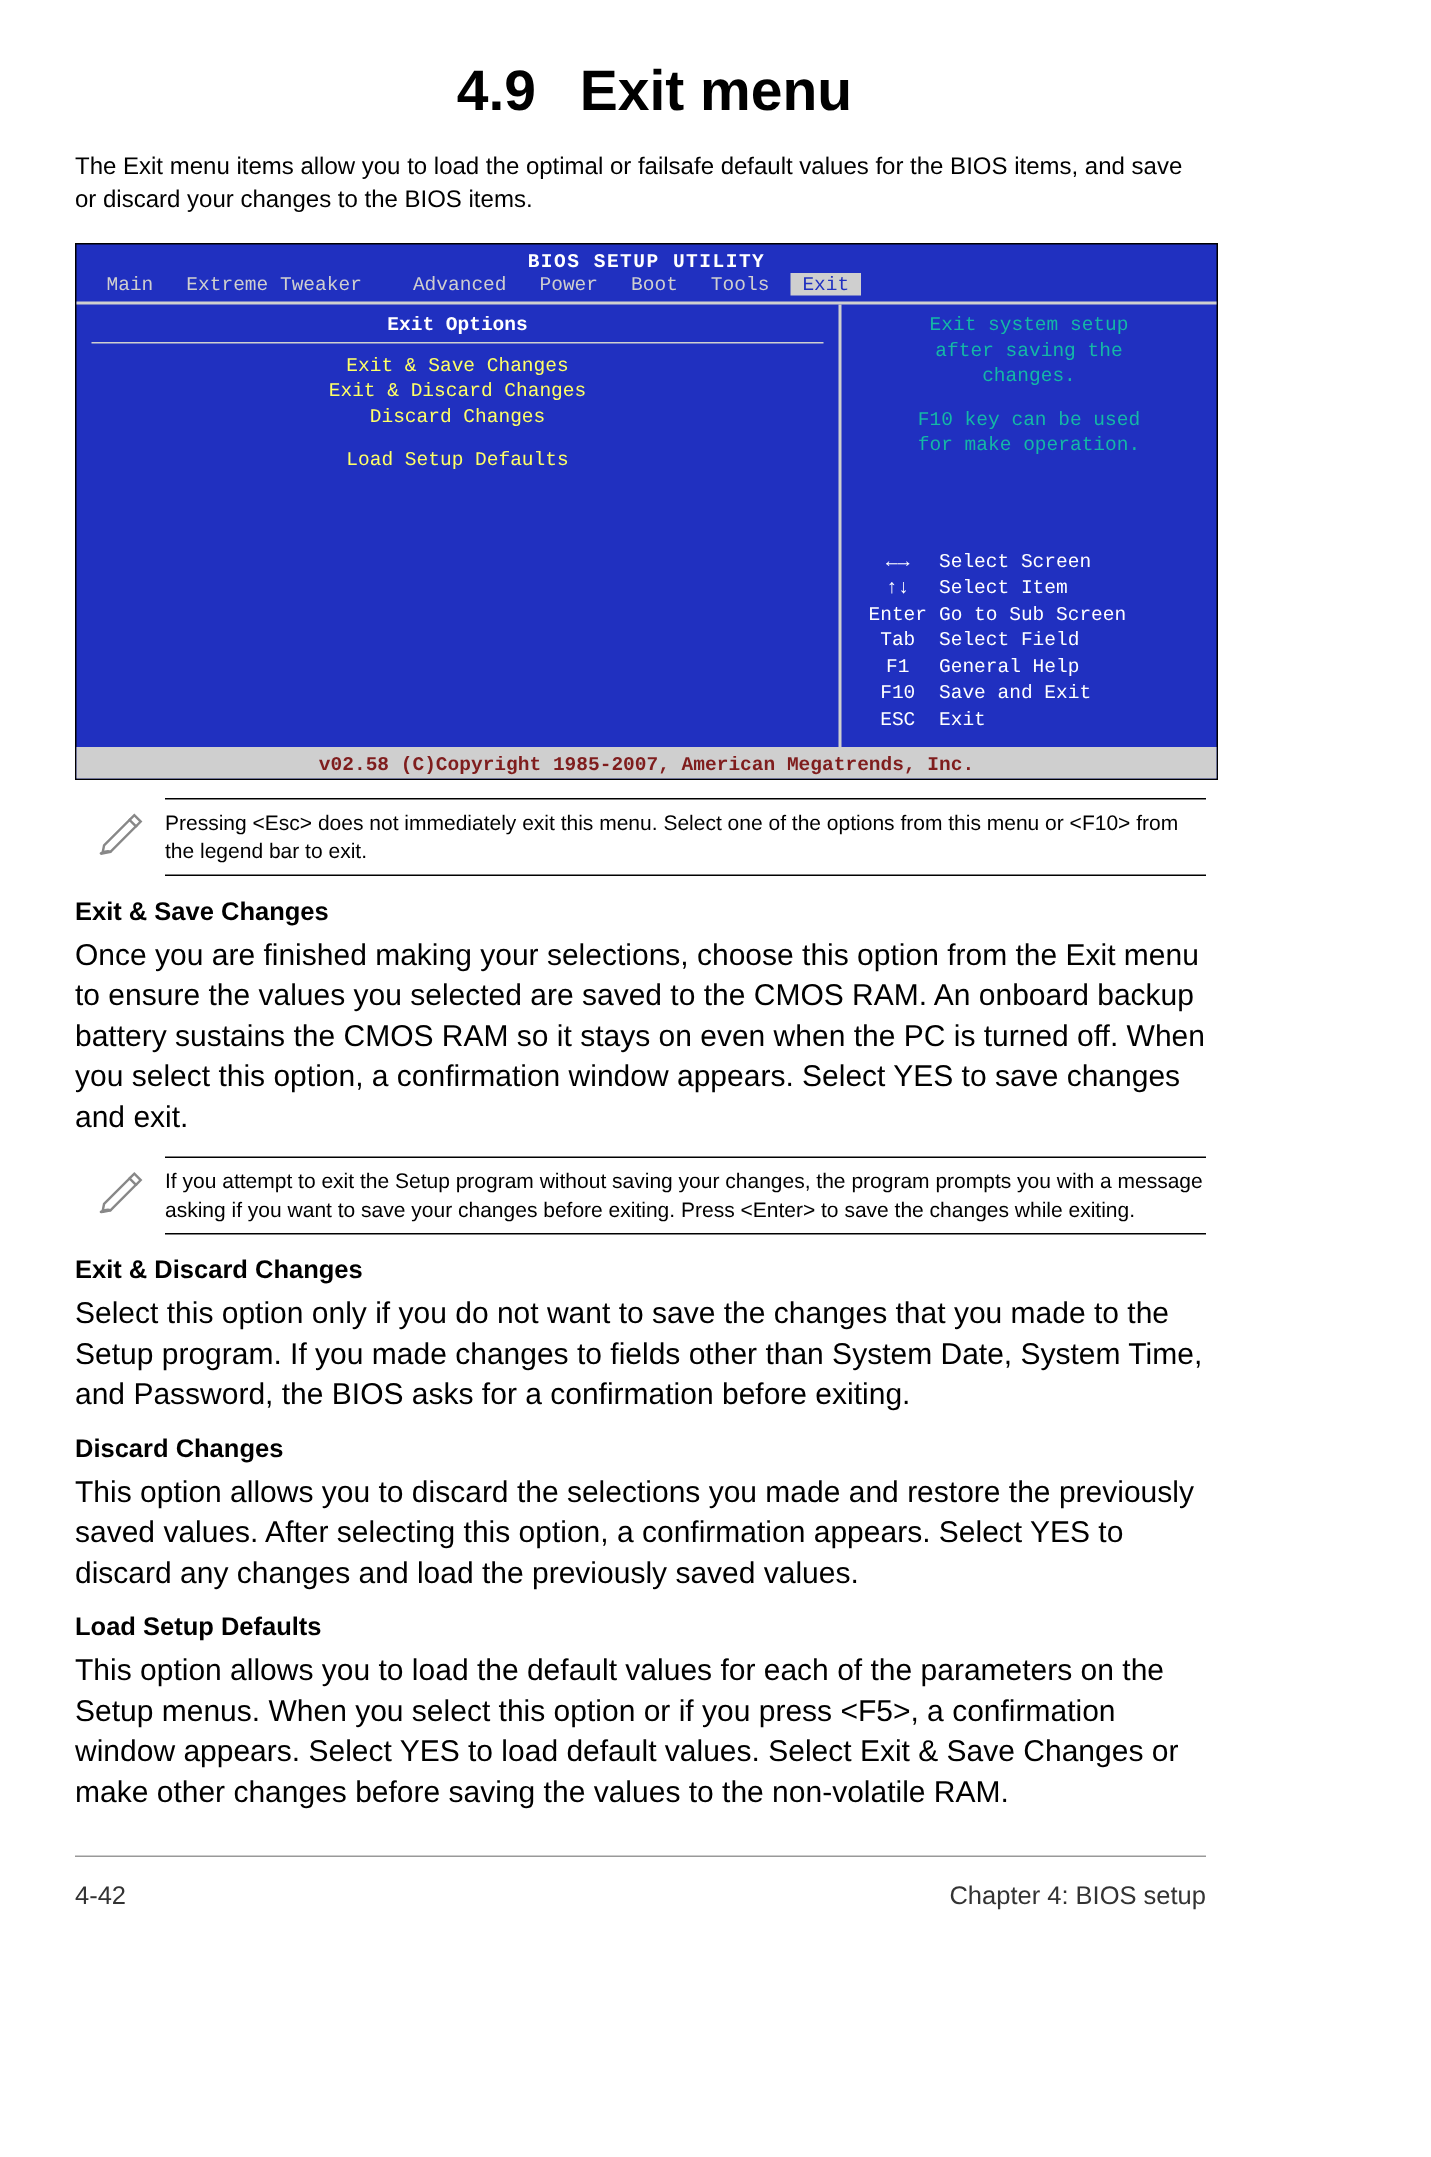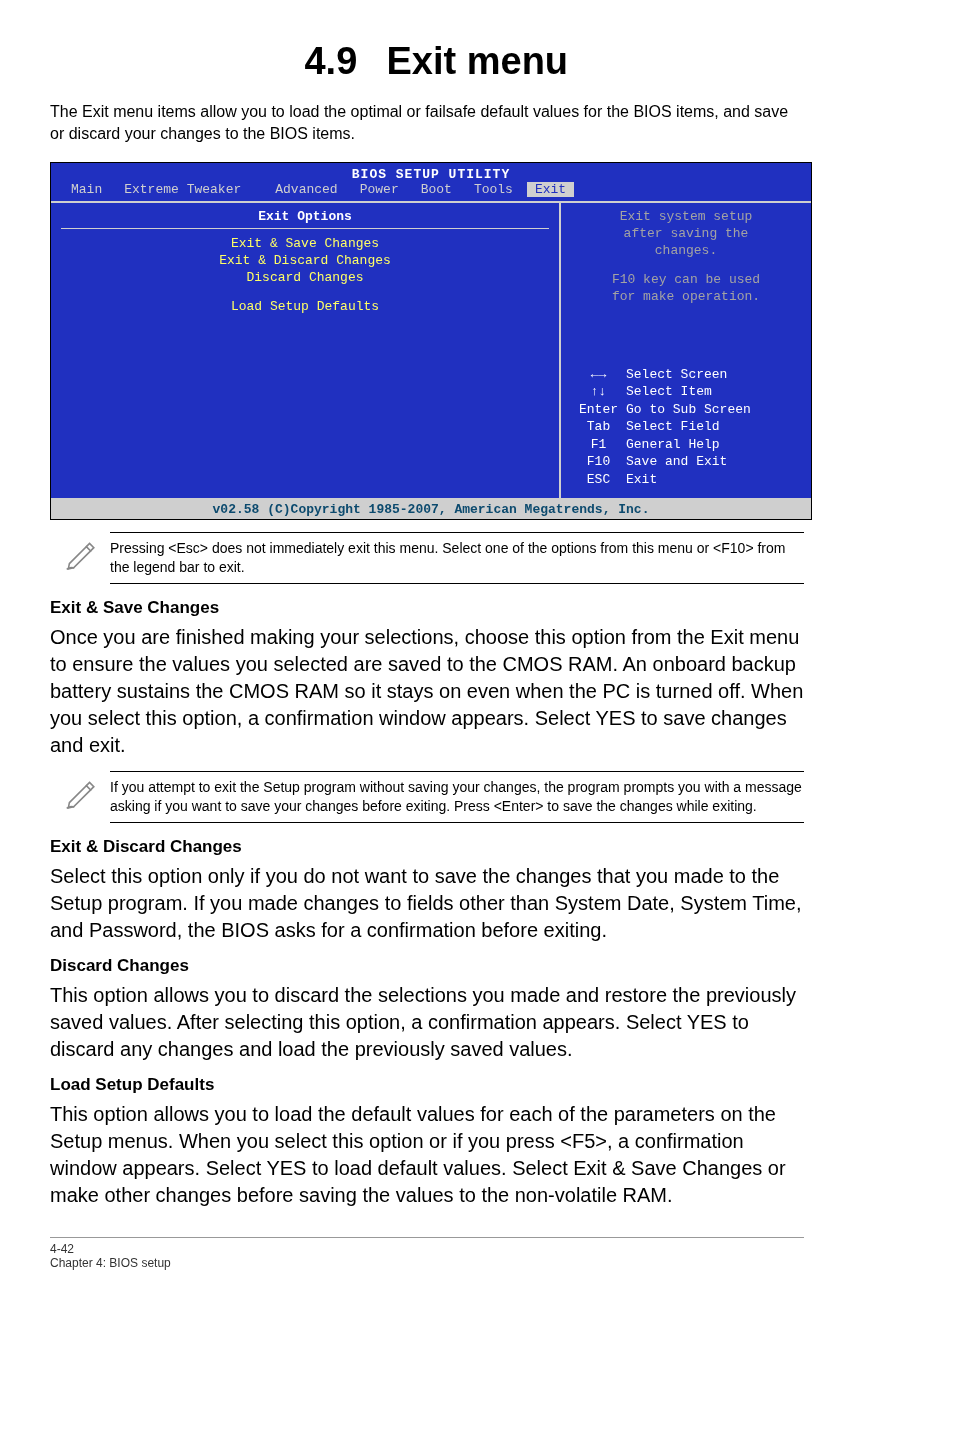--- a/index.html
+++ b/index.html
@@ -82,34 +82,34 @@
   .bios-left hr {
     border: none;
     border-top: 1px solid #cfcfcf;
     margin: 4px 0 6px 0;
   }
   .bios-left .item {
     color: #ffff66;
     padding: 1px 0;
   }
   .bios-help {
-    color: #a3a3a3;
+    color: #14b8a6;
     line-height: 1.3;
   }
   .bios-keys {
     margin-top: 60px;
     color: #ffffff;
     line-height: 1.35;
   }
   .bios-keys .row { display: flex; }
   .bios-keys .key { width: 55px; }
   .bios-footer {
     text-align: center;
     background: #cfcfcf;
-    color: #0c4a6e;
+    color: #7f1d1d;
     font-weight: bold;
     padding: 2px 0;
   }
   
   .note {
     display: flex;
     align-items: flex-start;
     margin: 6px 0 14px 0;
   }
   .note .icon {
@@ -133,26 +133,25 @@
     margin: 10px 0 6px 0;
   }
   p.body {
     font-size: 20px;
     line-height: 1.35;
     margin: 0 0 12px 0;
   }
   .footer {
     border-top: 1px solid #999;
     margin-top: 28px;
-    padding-top: 4px;
-    font-size: 12px;
+    padding-top: 16px;
+    font-size: 17px;
     color: #333;
     display: flex;
     justify-content: space-between;
-    flex-direction: column;
   }
 </style>
 </head>
 <body>
 
 <h1 class="section-title">
   <span class="num">4.9</span>
   <span>Exit menu</span>
 </h1>
 

